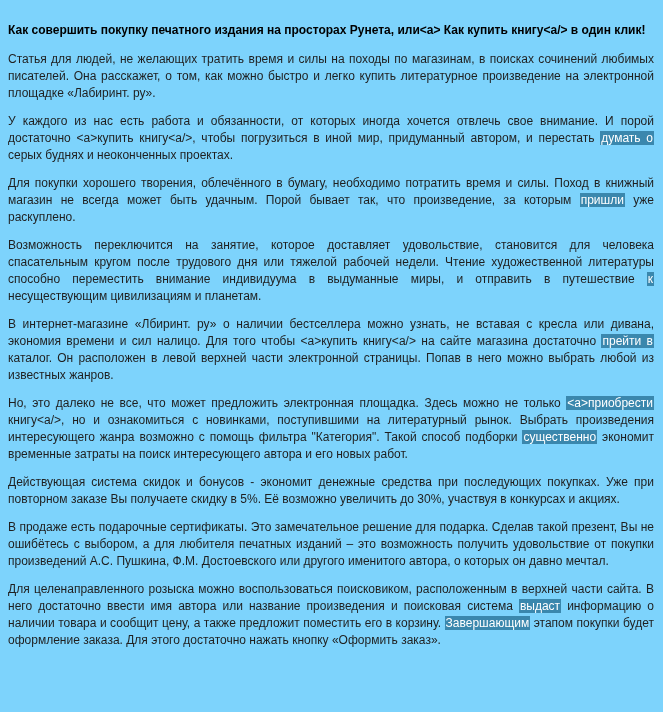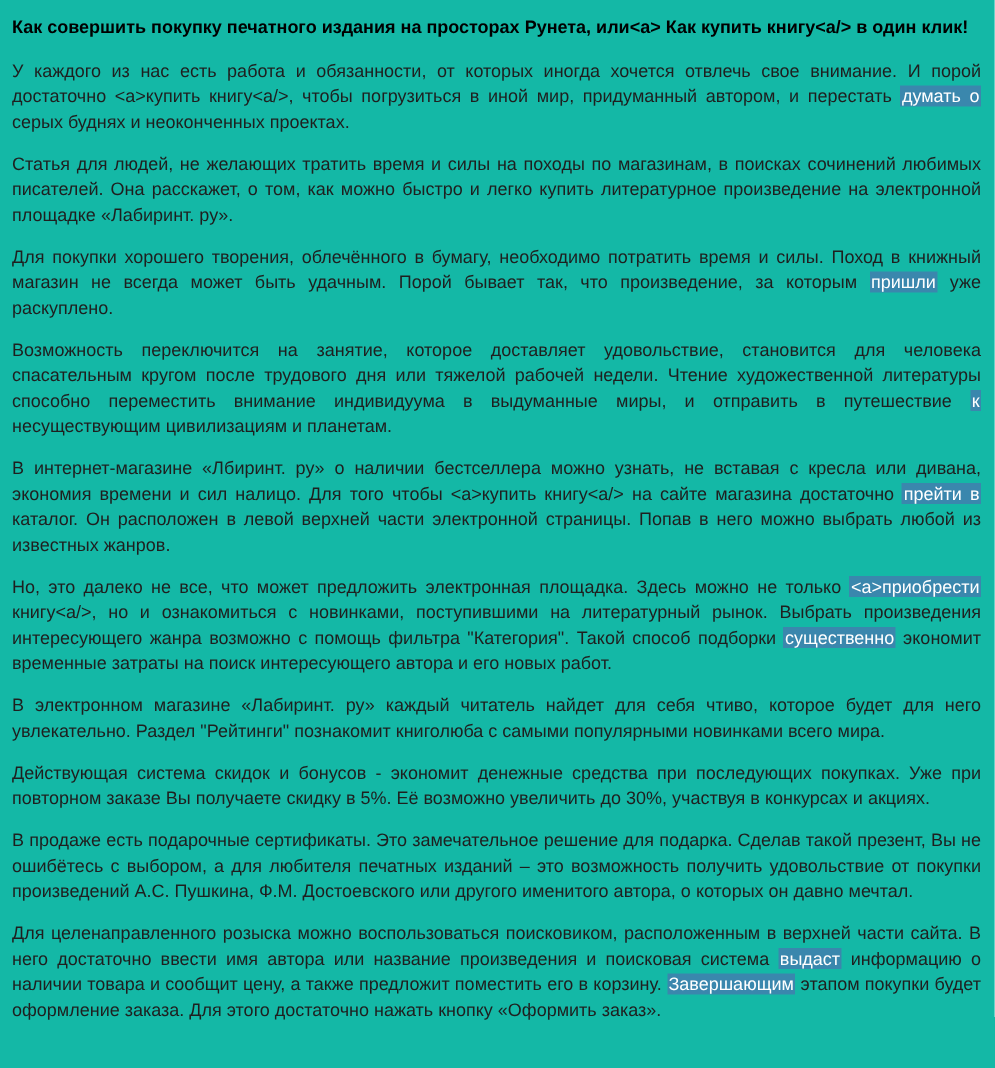--- a/index.html
+++ b/index.html
@@ -8,22 +8,22 @@
     background: #ffffff;
   }
   body {
     width: 663px;
     font-family: "Liberation Sans", "DejaVu Sans", sans-serif;
   }
   .page {
     box-sizing: border-box;
     width: 663px;
     min-height: 712px;
-    padding: 10px 9px 8px 8px;
-    background: #14b8a6;
+    padding: 22px 9px 8px 8px;
+    background: #7dd3fc;
     color: #1f1f1f;
   }
   .title {
     font-size: 12px;
     font-weight: bold;
     color: #000000;
     line-height: 17px;
     margin: 0 0 12px 0;
     text-align: left;
   }
@@ -39,24 +39,23 @@
     color: #ffffff;
     padding: 0 1px;
   }
 </style>
 </head>
 <body>
 
 <div class="page">
   <p class="title">Как совершить покупку печатного издания на просторах Рунета, или&lt;a&gt; Как купить книгу&lt;a/&gt; в один клик!</p>
   <div>
+      <p class="para"><span>Статья для людей, не желающих тратить время и силы на походы по магазинам, в поисках сочинений любимых писателей. Она расскажет, о том, как можно быстро и легко купить литературное произведение на электронной площадке «Лабиринт. ру».</span></p>
       <p class="para"><span>У каждого из нас есть работа и обязанности, от которых иногда хочется отвлечь свое внимание. И порой достаточно &lt;a&gt;купить книгу&lt;a/&gt;, чтобы погрузиться в иной мир, придуманный автором, и перестать </span><span class="hl">думать о</span><span> серых буднях и неоконченных проектах.</span></p>
-      <p class="para"><span>Статья для людей, не желающих тратить время и силы на походы по магазинам, в поисках сочинений любимых писателей. Она расскажет, о том, как можно быстро и легко купить литературное произведение на электронной площадке «Лабиринт. ру».</span></p>
       <p class="para"><span>Для покупки хорошего творения, облечённого в бумагу, необходимо потратить время и силы. Поход в книжный магазин не всегда может быть удачным. Порой бывает так, что произведение, за которым </span><span class="hl">пришли</span><span> уже раскуплено.</span></p>
       <p class="para"><span>Возможность переключится на занятие, которое доставляет удовольствие, становится для человека спасательным кругом после трудового дня или тяжелой рабочей недели. Чтение художественной литературы способно переместить внимание индивидуума в выдуманные миры, и отправить в путешествие </span><span class="hl">к</span><span> несуществующим цивилизациям и планетам.</span></p>
       <p class="para"><span>В интернет-магазине «Лбиринт. ру» о наличии бестселлера можно узнать, не вставая с кресла или дивана, экономия времени и сил налицо. Для того чтобы &lt;a&gt;купить книгу&lt;a/&gt; на сайте магазина достаточно </span><span class="hl">прейти в</span><span> каталог. Он расположен в левой верхней части электронной страницы. Попав в него можно выбрать любой из известных жанров.</span></p>
       <p class="para"><span>Но, это далеко не все, что может предложить электронная площадка. Здесь можно не только </span><span class="hl">&lt;a&gt;приобрести</span><span> книгу&lt;a/&gt;, но и ознакомиться с новинками, поступившими на литературный рынок.  Выбрать произведения интересующего жанра возможно с помощь фильтра "Категория".  Такой способ подборки </span><span class="hl">существенно</span><span> экономит временные затраты на поиск интересующего автора и его новых работ.</span></p>
-      <p class="para"><span>В электронном магазине «Лабиринт. ру» каждый читатель найдет для себя чтиво, которое будет для него увлекательно. Раздел "Рейтинги" познакомит книголюба с самыми популярными новинками всего мира.</span></p>
       <p class="para"><span>Действующая система скидок и бонусов - экономит денежные средства при последующих покупках. Уже при повторном заказе Вы получаете скидку в 5%. Её возможно увеличить до 30%, участвуя в конкурсах и акциях.</span></p>
       <p class="para"><span>В продаже есть подарочные сертификаты. Это замечательное решение для подарка. Сделав такой презент, Вы не ошибётесь с выбором, а для любителя печатных изданий – это возможность получить удовольствие от покупки произведений А.С. Пушкина, Ф.М. Достоевского или другого именитого автора, о которых он давно мечтал.</span></p>
       <p class="para"><span>Для целенаправленного розыска можно воспользоваться поисковиком, расположенным в верхней части сайта. В него достаточно ввести имя автора или название произведения и поисковая система </span><span class="hl">выдаст</span><span> информацию о наличии товара и сообщит цену, а также предложит поместить его в корзину. </span><span class="hl">Завершающим</span><span> этапом покупки будет оформление заказа. Для этого достаточно нажать кнопку «Оформить заказ».</span></p>
     </div>
 </div>
 
 </body></html>

